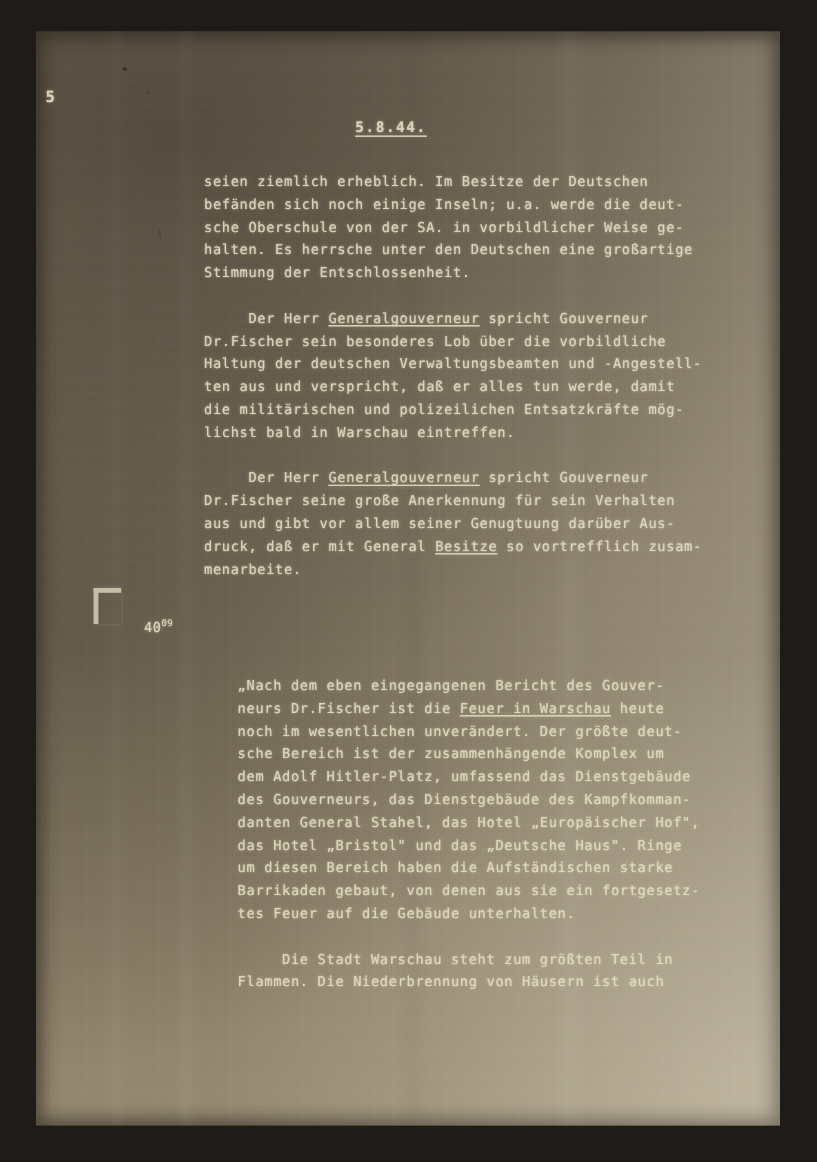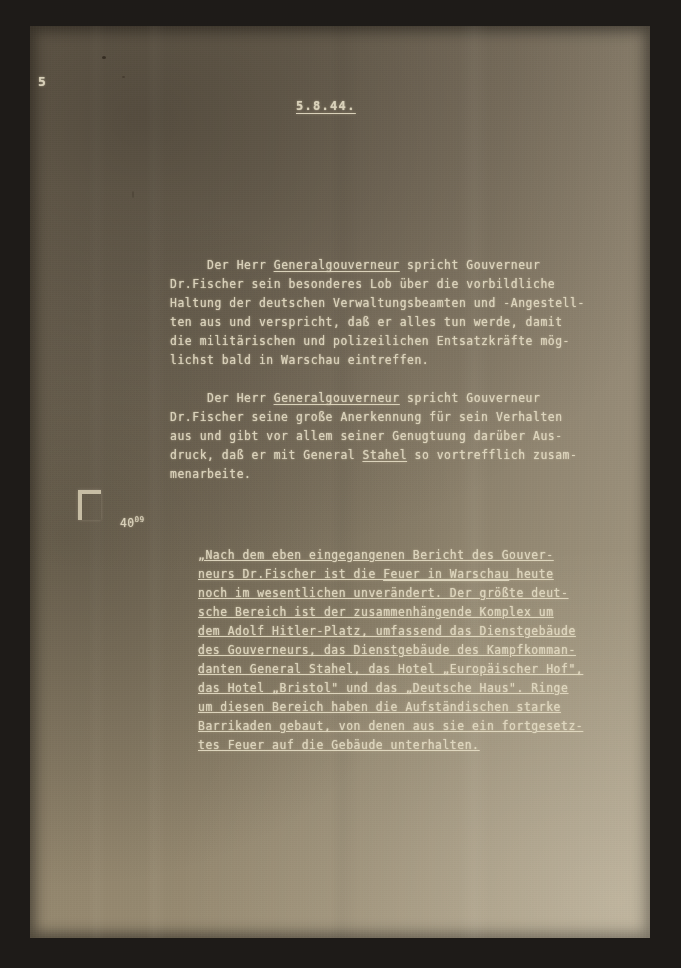--- a/index.html
+++ b/index.html
@@ -149,22 +149,21 @@
     font-size: 7.6px;
     letter-spacing: 0.3px;
     vertical-align: super;
   }
 
   #para-4 { left: 140px; top: 484px; }
 
   
   #quote-block {
     left: 168px;
-    top: 520px;
-    text-decoration: underline;
+    top: 536px;
   }
 
   #para-5 { left: 168px; top: 764px; }
 
   
   #corner-bracket {
     position: absolute;
     left: 48px;
     top: 464px;
     width: 19px;
@@ -207,46 +206,53 @@
     <div id="page-grain"></div>
 
     <div class="speck" id="speck-1"></div>
     <div class="speck" id="speck-2"></div>
     <div class="speck" id="speck-3"></div>
 
     <div class="typed" id="folio">5</div>
 
     <div class="typed" id="date-heading">5.8.44.</div>
 
+    <div class="typed block" id="para-1">seien ziemlich erheblich. Im Besitze der Deutschen
+befänden sich noch einige Inseln; u.a. werde die deut-
+sche Oberschule von der SA. in vorbildlicher Weise ge-
+halten. Es herrsche unter den Deutschen eine großartige
+Stimmung der Entschlossenheit.</div>
 
     <div class="typed block" id="para-2">     Der Herr <u class="ul">Generalgouverneur</u> spricht Gouverneur
 Dr.Fischer sein besonderes Lob über die vorbildliche
 Haltung der deutschen Verwaltungsbeamten und -Angestell-
 ten aus und verspricht, daß er alles tun werde, damit
 die militärischen und polizeilichen Entsatzkräfte mög-
 lichst bald in Warschau eintreffen.</div>
 
     <div class="typed block" id="para-3">     Der Herr <u class="ul">Generalgouverneur</u> spricht Gouverneur
 Dr.Fischer seine große Anerkennung für sein Verhalten
 aus und gibt vor allem seiner Genugtuung darüber Aus-
-druck, daß er mit General <u class="ul">Stahel</u> so vortrefflich zusam-
+druck, daß er mit General <u class="ul">Besitze</u> so vortrefflich zusam-
 menarbeite.</div>
 
     <div id="corner-bracket"></div>
 
     <div class="typed" id="time-stamp"><span>40</span><sup>09</sup></div>
 
 
     <div class="typed" id="quote-block">„Nach dem eben eingegangenen Bericht des Gouver-
 neurs Dr.Fischer ist die <u class="ul">Feuer in Warschau</u> heute
 noch im wesentlichen unverändert. Der größte deut-
 sche Bereich ist der zusammenhängende Komplex um
 dem Adolf Hitler-Platz, umfassend das Dienstgebäude
 des Gouverneurs, das Dienstgebäude des Kampfkomman-
 danten General Stahel, das Hotel „Europäischer Hof",
 das Hotel „Bristol" und das „Deutsche Haus". Ringe
 um diesen Bereich haben die Aufständischen starke
 Barrikaden gebaut, von denen aus sie ein fortgesetz-
 tes Feuer auf die Gebäude unterhalten.</div>
 
+    <div class="typed" id="para-5">     Die Stadt Warschau steht zum größten Teil in
+Flammen. Die Niederbrennung von Häusern ist auch</div>
 
   </div>
 </div>
 
 </body></html>

